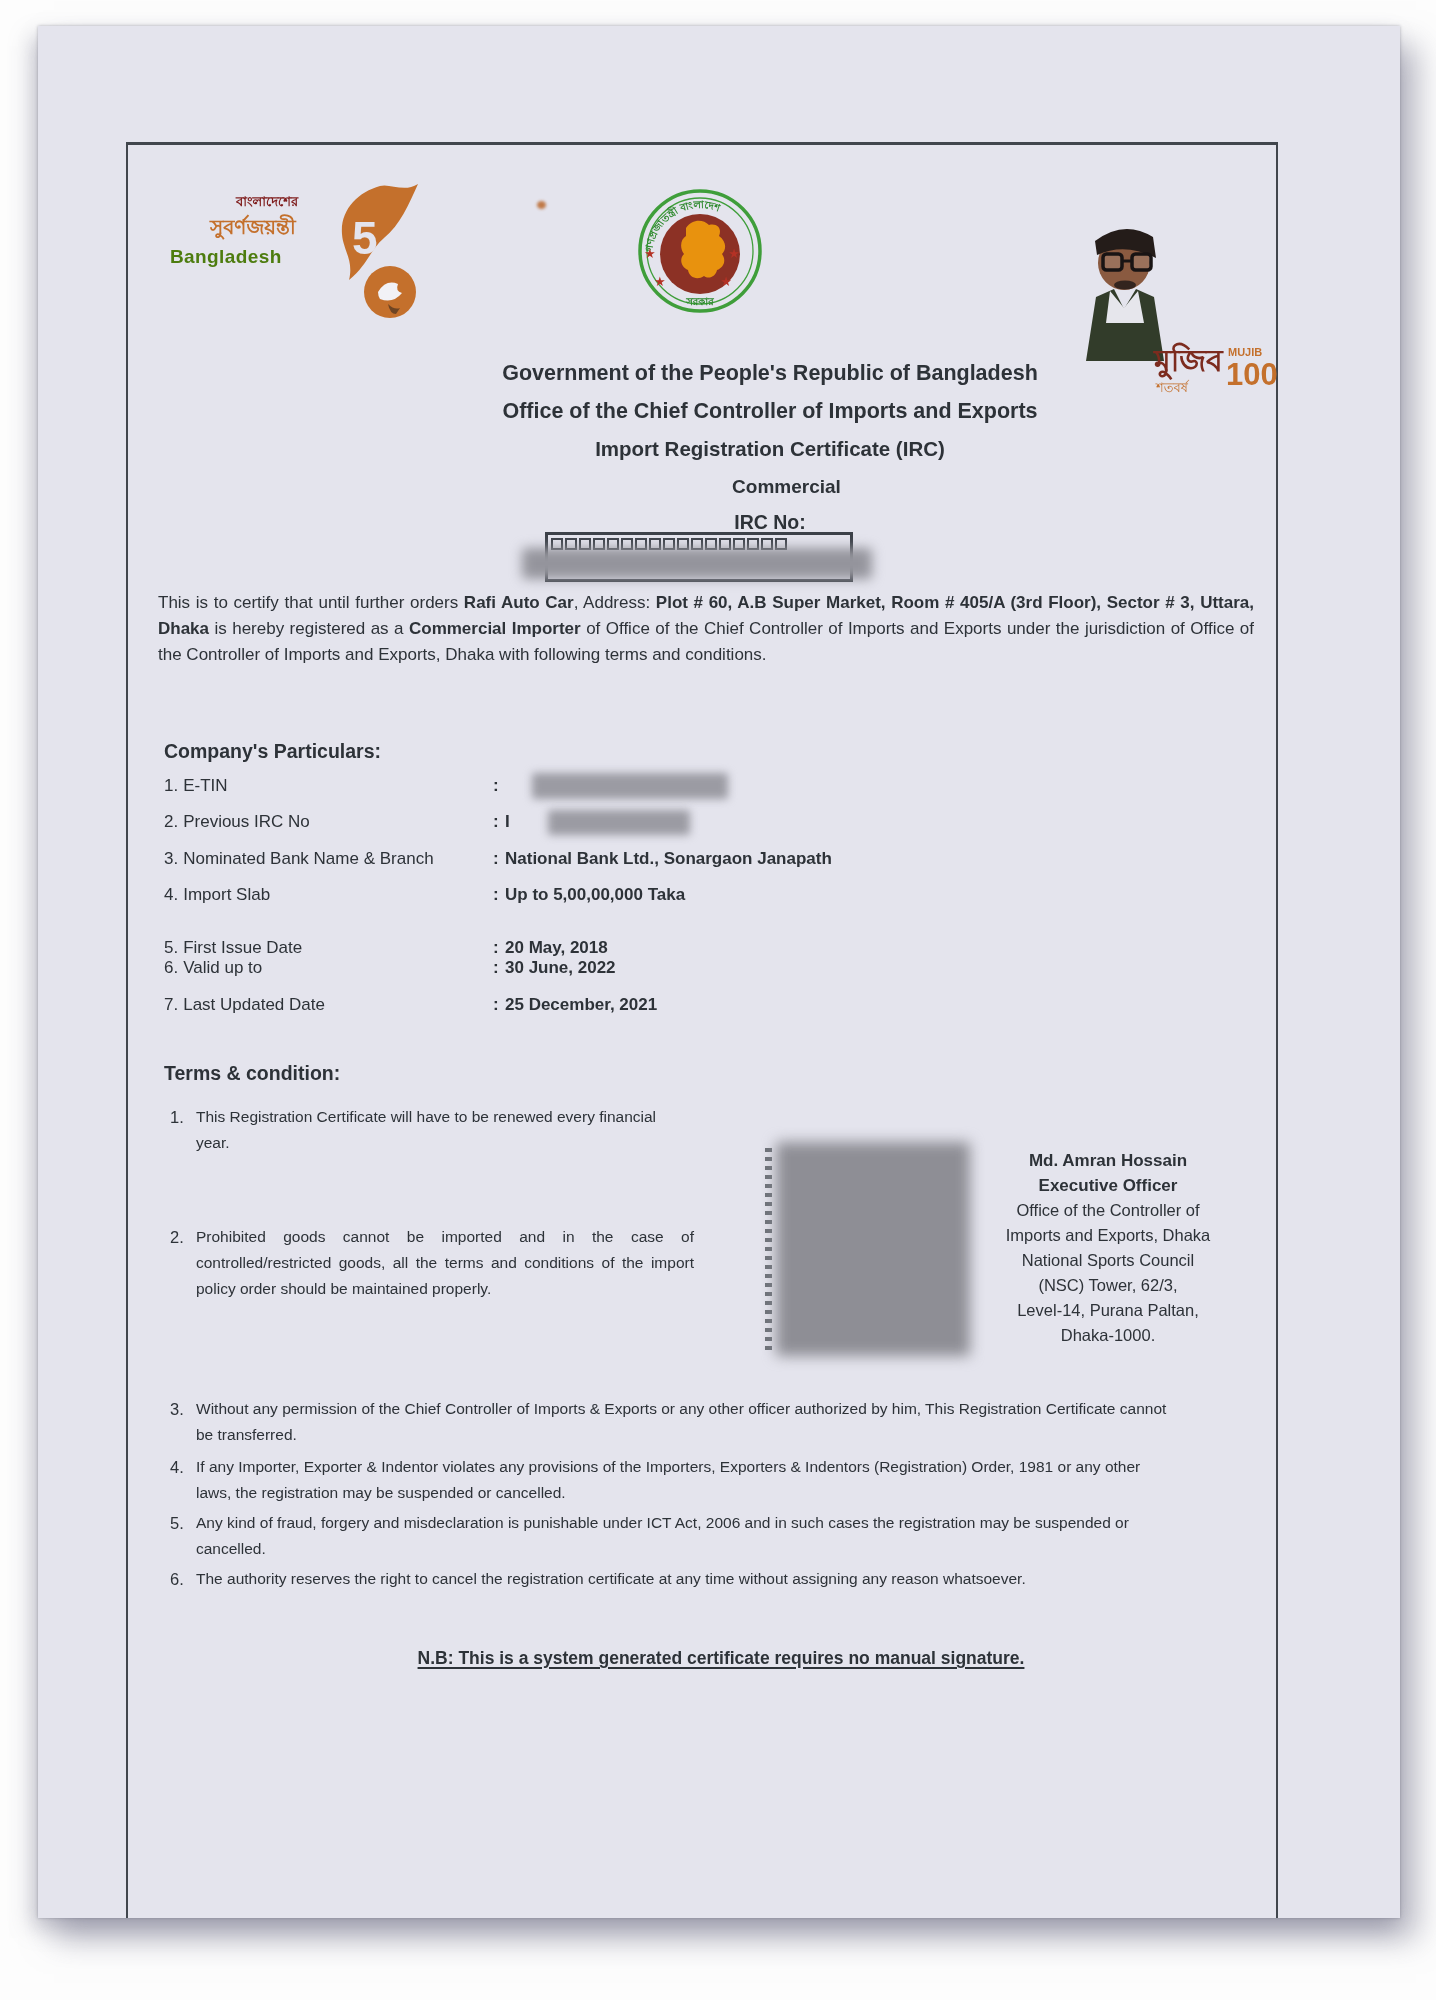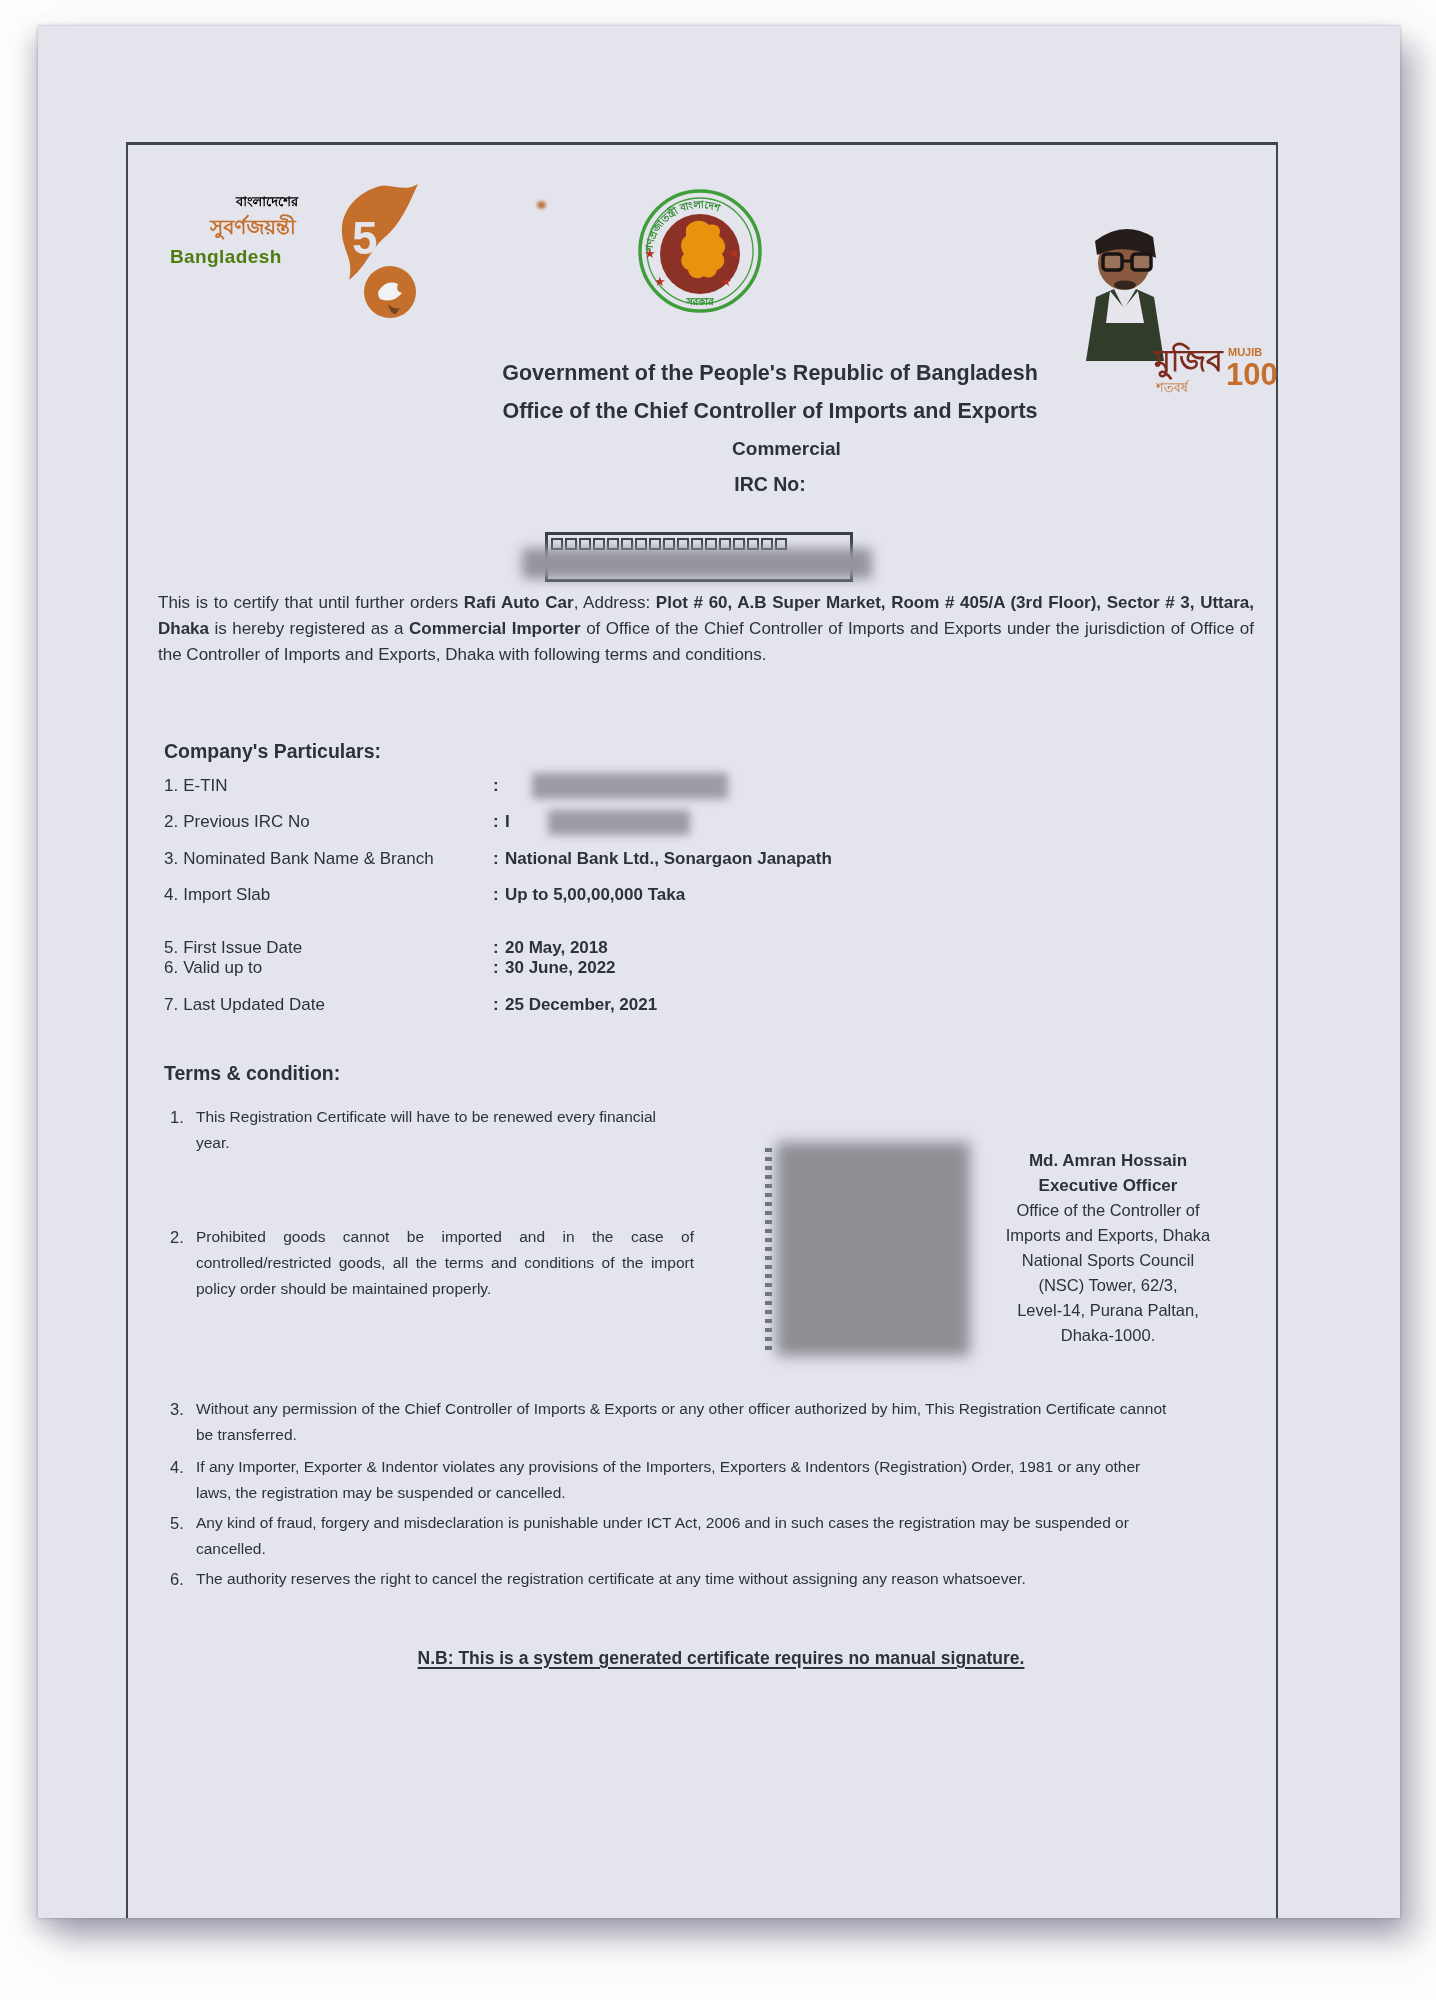--- a/index.html
+++ b/index.html
@@ -14,21 +14,21 @@
   }
   .page-inner { position:absolute; inset:0; filter:blur(.3px); }
 
   .border-frame {
     position:absolute; left:88px; top:116px; width:1152px; height:1776px;
     border-top:3px solid #41464d; border-left:2px solid #41464d; border-right:2px solid #41464d;
   }
 
   
   .logo-jubilee { position:absolute; left:128px; top:158px; width:260px; height:155px; }
-  .gj-bn-small { position:absolute; left:70px; top:8px;  font-size:13px; font-weight:bold; color:#000000; }
+  .gj-bn-small { position:absolute; left:70px; top:8px;  font-size:13px; font-weight:bold; color:#7f1d1d; }
   .gj-bn-large { position:absolute; left:44px; top:28px; font-size:20px; font-weight:bold; color:#c4702c; }
   .gj-en      { position:absolute; left:4px;  top:62px; font-size:19px; font-weight:bold; color:#4d7c0f; letter-spacing:.4px; }
   .gj-swoosh  { position:absolute; left:152px; top:-4px; }
 
   .emblem { position:absolute; left:598px; top:160px; }
 
   .logo-mujib { position:absolute; left:1020px; top:185px; width:240px; height:195px; }
 
   .stain { position:absolute; left:499px; top:175px; width:9px; height:8px; background:#b9662a; border-radius:50%; filter:blur(1.6px); opacity:.85; }
 
@@ -141,20 +141,21 @@
         </g>
         <text x="96" y="160" font-size="30" font-weight="bold" fill="#7c2b1e">মুজিব</text>
         <text x="170" y="145" font-size="11" font-weight="bold" fill="#c4702c">MUJIB</text>
         <text x="168" y="174" font-size="31" font-weight="bold" fill="#c4702c">100</text>
         <text x="98" y="181" font-size="13" fill="#c4702c">শতবর্ষ</text>
       </svg>
 
       <div class="doc-header">
         <div class="h-line1">Government of the People's Republic of Bangladesh</div>
         <div class="h-line2">Office of the Chief Controller of Imports and Exports</div>
+        <div class="h-line3">Import Registration Certificate (IRC)</div>
         <div class="h-line4">Commercial</div>
         <div class="h-irc">IRC No:</div>
       </div>
 
       <div class="irc-box">
         <div class="irc-cells">
           <span class="irc-cell"></span>
             <span class="irc-cell"></span>
             <span class="irc-cell"></span>
             <span class="irc-cell"></span>

